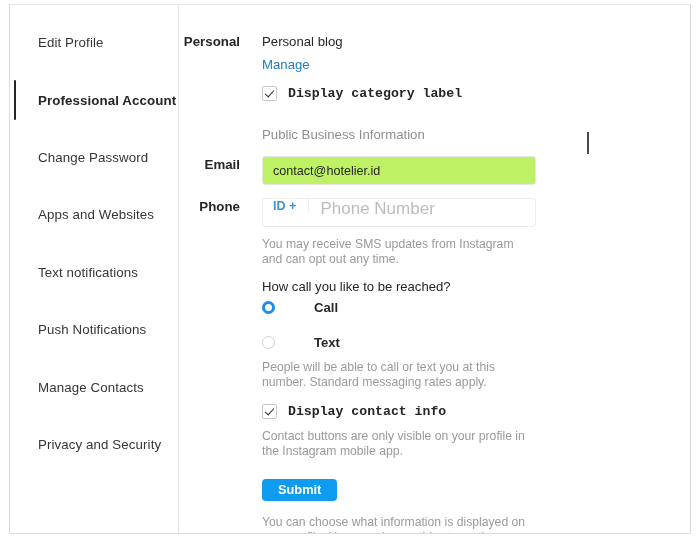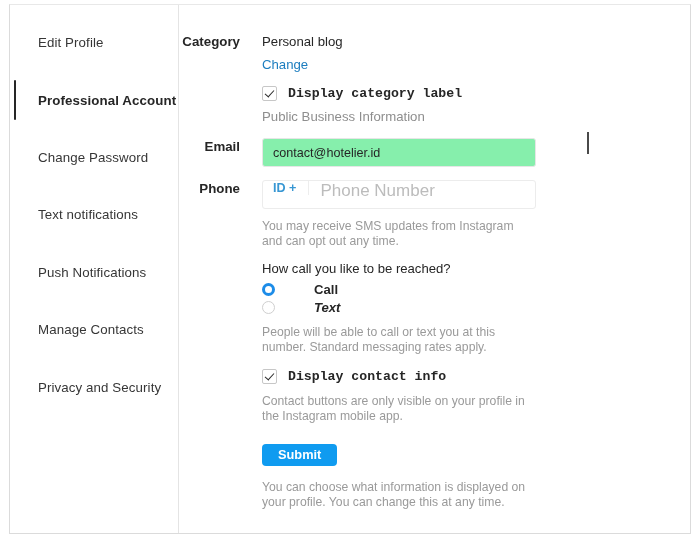--- a/index.html
+++ b/index.html
@@ -155,30 +155,30 @@
     color: #262626;
     font-weight: bold;
     margin-left: 11px;
     white-space: nowrap;
     font-family: Liberation Mono, monospace;
   }
 
   .section-head {
     font-size: 13.2px;
     color: #8e8e8e;
-    margin-top: 8px;
+    margin-top: 26px;
     margin-bottom: 0;
   }
 
   
   .text-input {
     height: 29px;
     border: 1px solid #e6e6e6;
     border-radius: 3px;
-    background: #86efac;
+    background: #bef264;
     display: flex;
     align-items: center;
     box-sizing: border-box;
     font-size: 12.6px;
     padding: 0 10px;
     color: #262626;
     width: 100%;
     max-width: 274px;
   }
   .text-input .val { color: #262626; }
@@ -228,21 +228,21 @@
     margin-top: 12px;
   }
 
   .radio-row {
     display: flex;
     align-items: center;
     margin-top: 6px;
     cursor: pointer;
     gap: 28px;
   }
-  .radio-row + .radio-row { margin-top: 3px; font-style: italic; }
+  .radio-row + .radio-row { margin-top: 20px; }
   .radio {
     width: 13px;
     height: 13px;
     border-radius: 50%;
     border: 1px solid #cfcfcf;
     background: #ffffff;
     box-sizing: border-box;
     flex: 0 0 13px;
   }
   .radio.selected {
@@ -292,44 +292,47 @@
         <span class="label">Edit Profile</span>
       </div>
       <div class="nav-item active">
         <span class="active-bar"></span>
         <span class="label">Professional Account</span>
       </div>
       <div class="nav-item">
         <span class="label">Change Password</span>
       </div>
       <div class="nav-item">
+        <span class="label">Apps and Websites</span>
+      </div>
+      <div class="nav-item">
         <span class="label">Text notifications</span>
       </div>
       <div class="nav-item">
         <span class="label">Push Notifications</span>
       </div>
       <div class="nav-item">
         <span class="label">Manage Contacts</span>
       </div>
       <div class="nav-item">
         <span class="label">Privacy and Security</span>
       </div>
       <div class="nav-item">
         
       </div>
 
     </nav>
 
     <section class="content">
 
       <div class="row">
-        <div class="row-label">Category</div>
+        <div class="row-label">Personal</div>
         <div class="row-field">
           <div class="cat-value">Personal blog</div>
-          <a class="link-blue">Change</a>
+          <a class="link-blue">Manage</a>
 
           <div class="check-row">
             <span class="checkbox checked"></span>
             <span class="check-label">Display category label</span>
           </div>
 
           <div class="section-head">Public Business Information</div>
         </div>
       </div>
 

